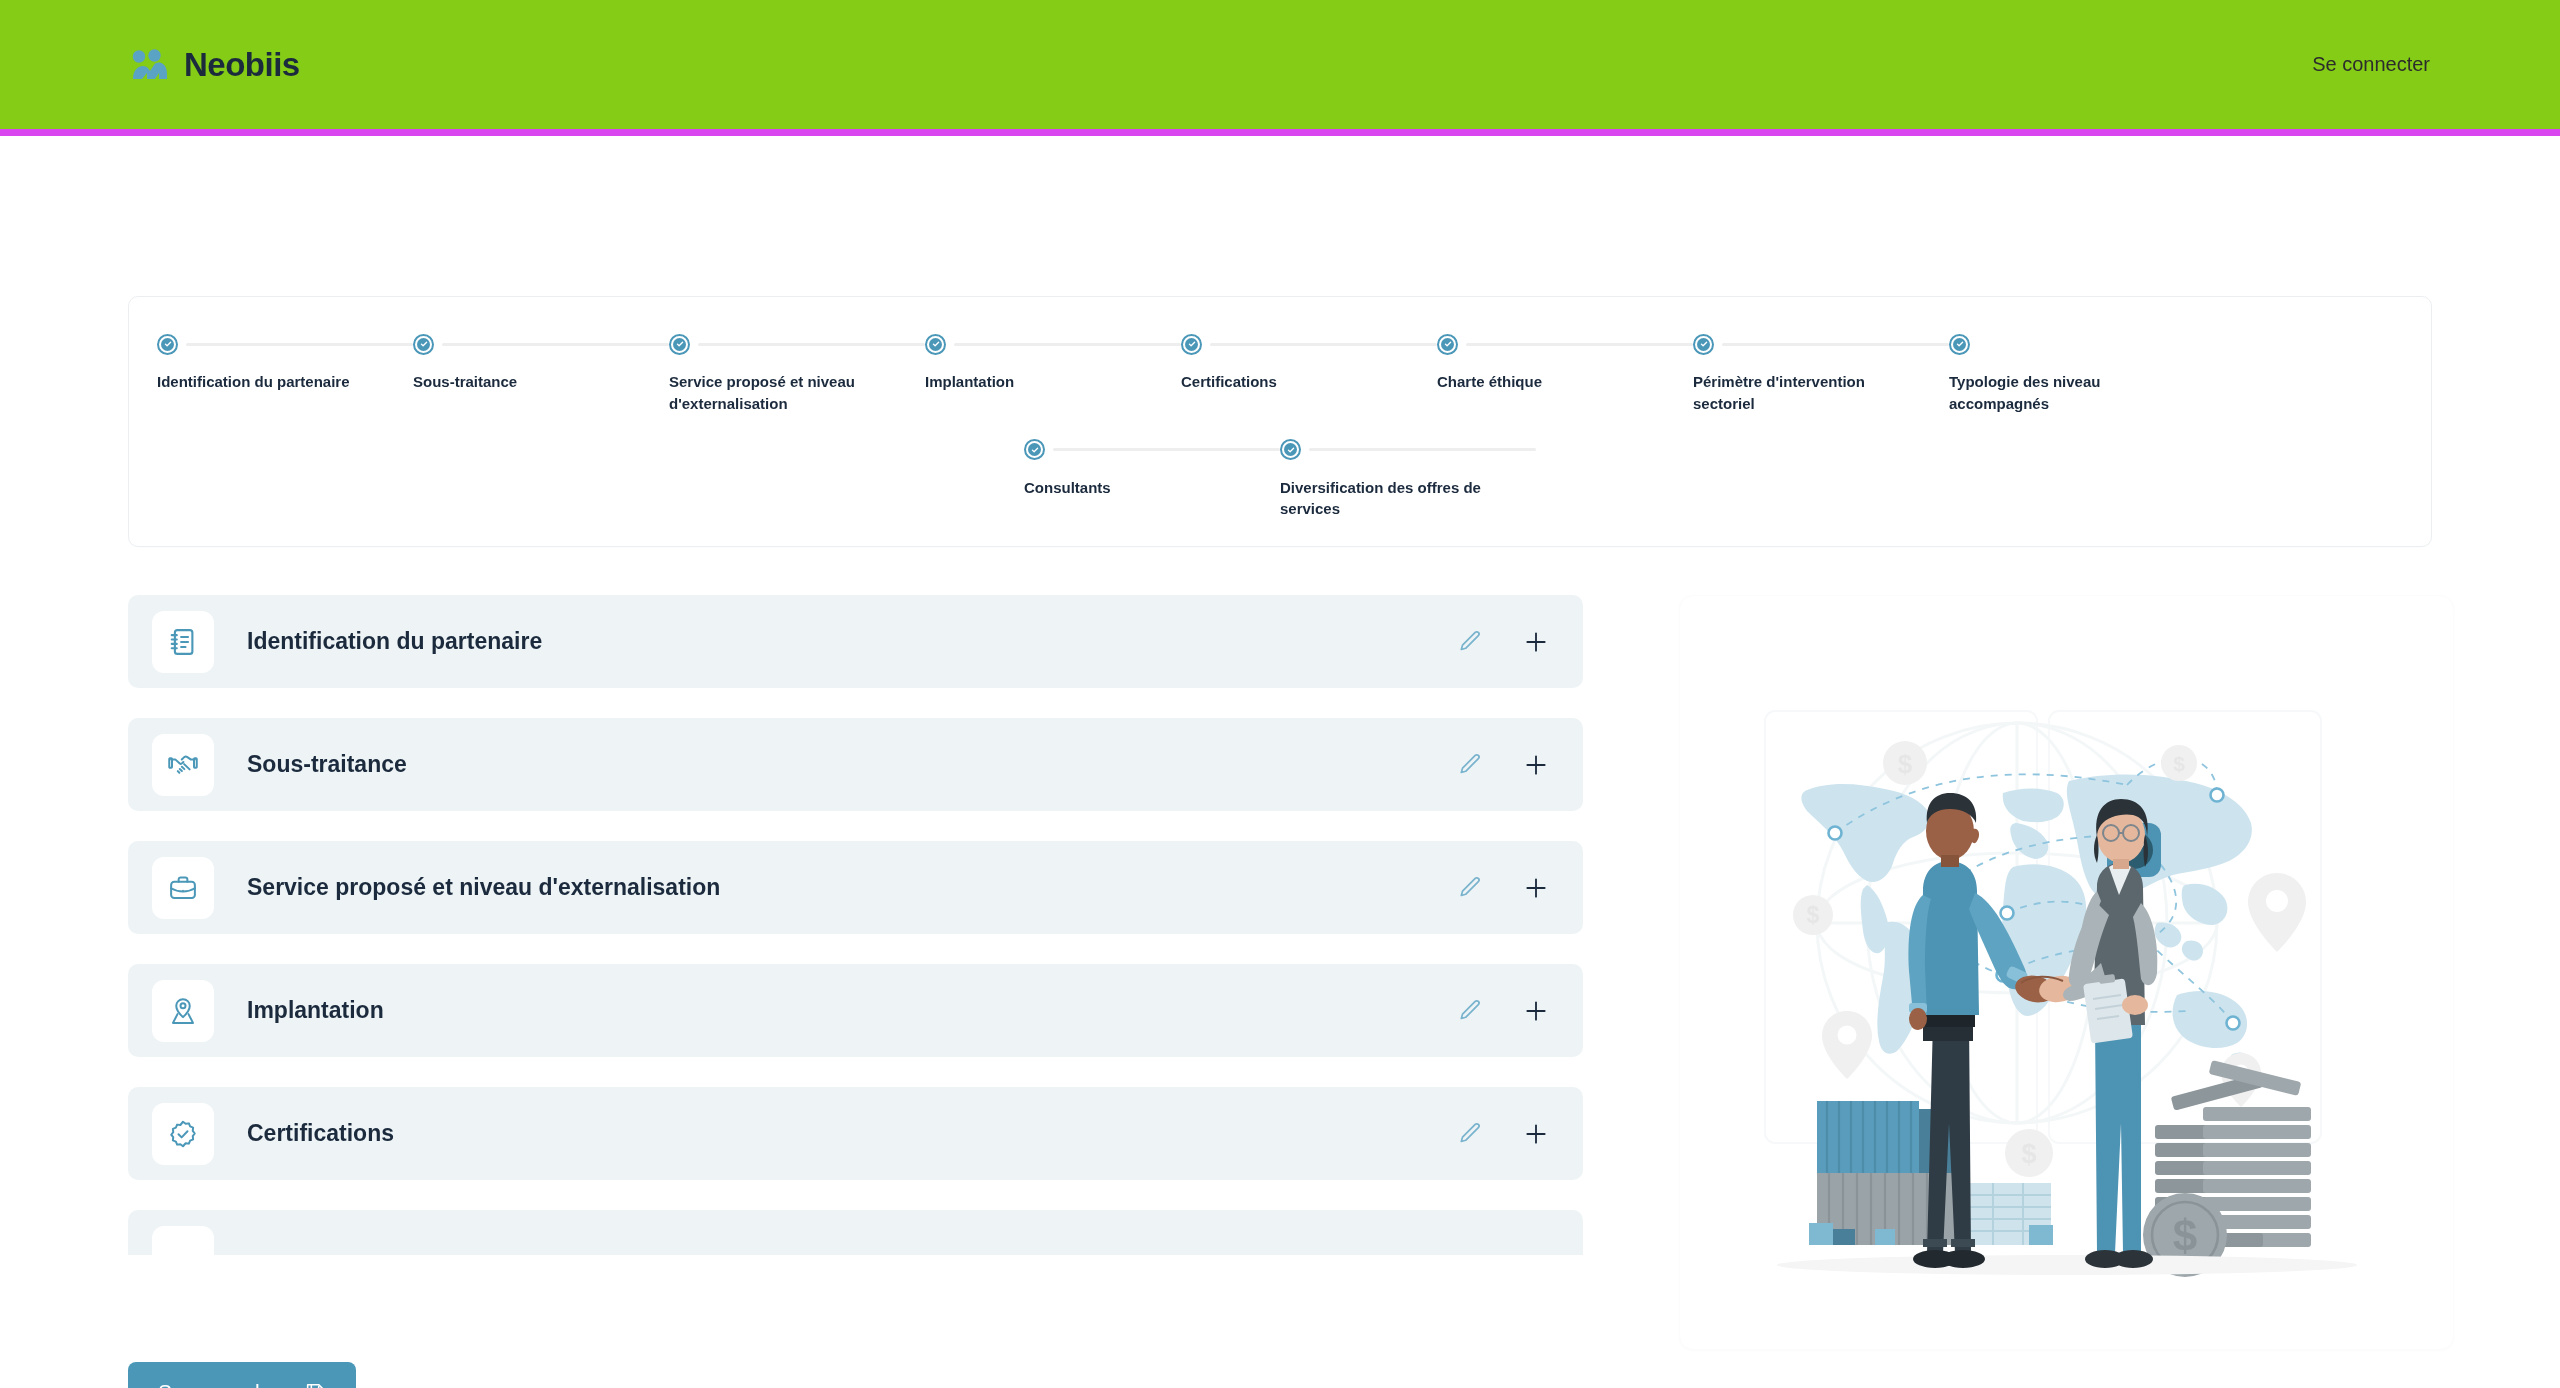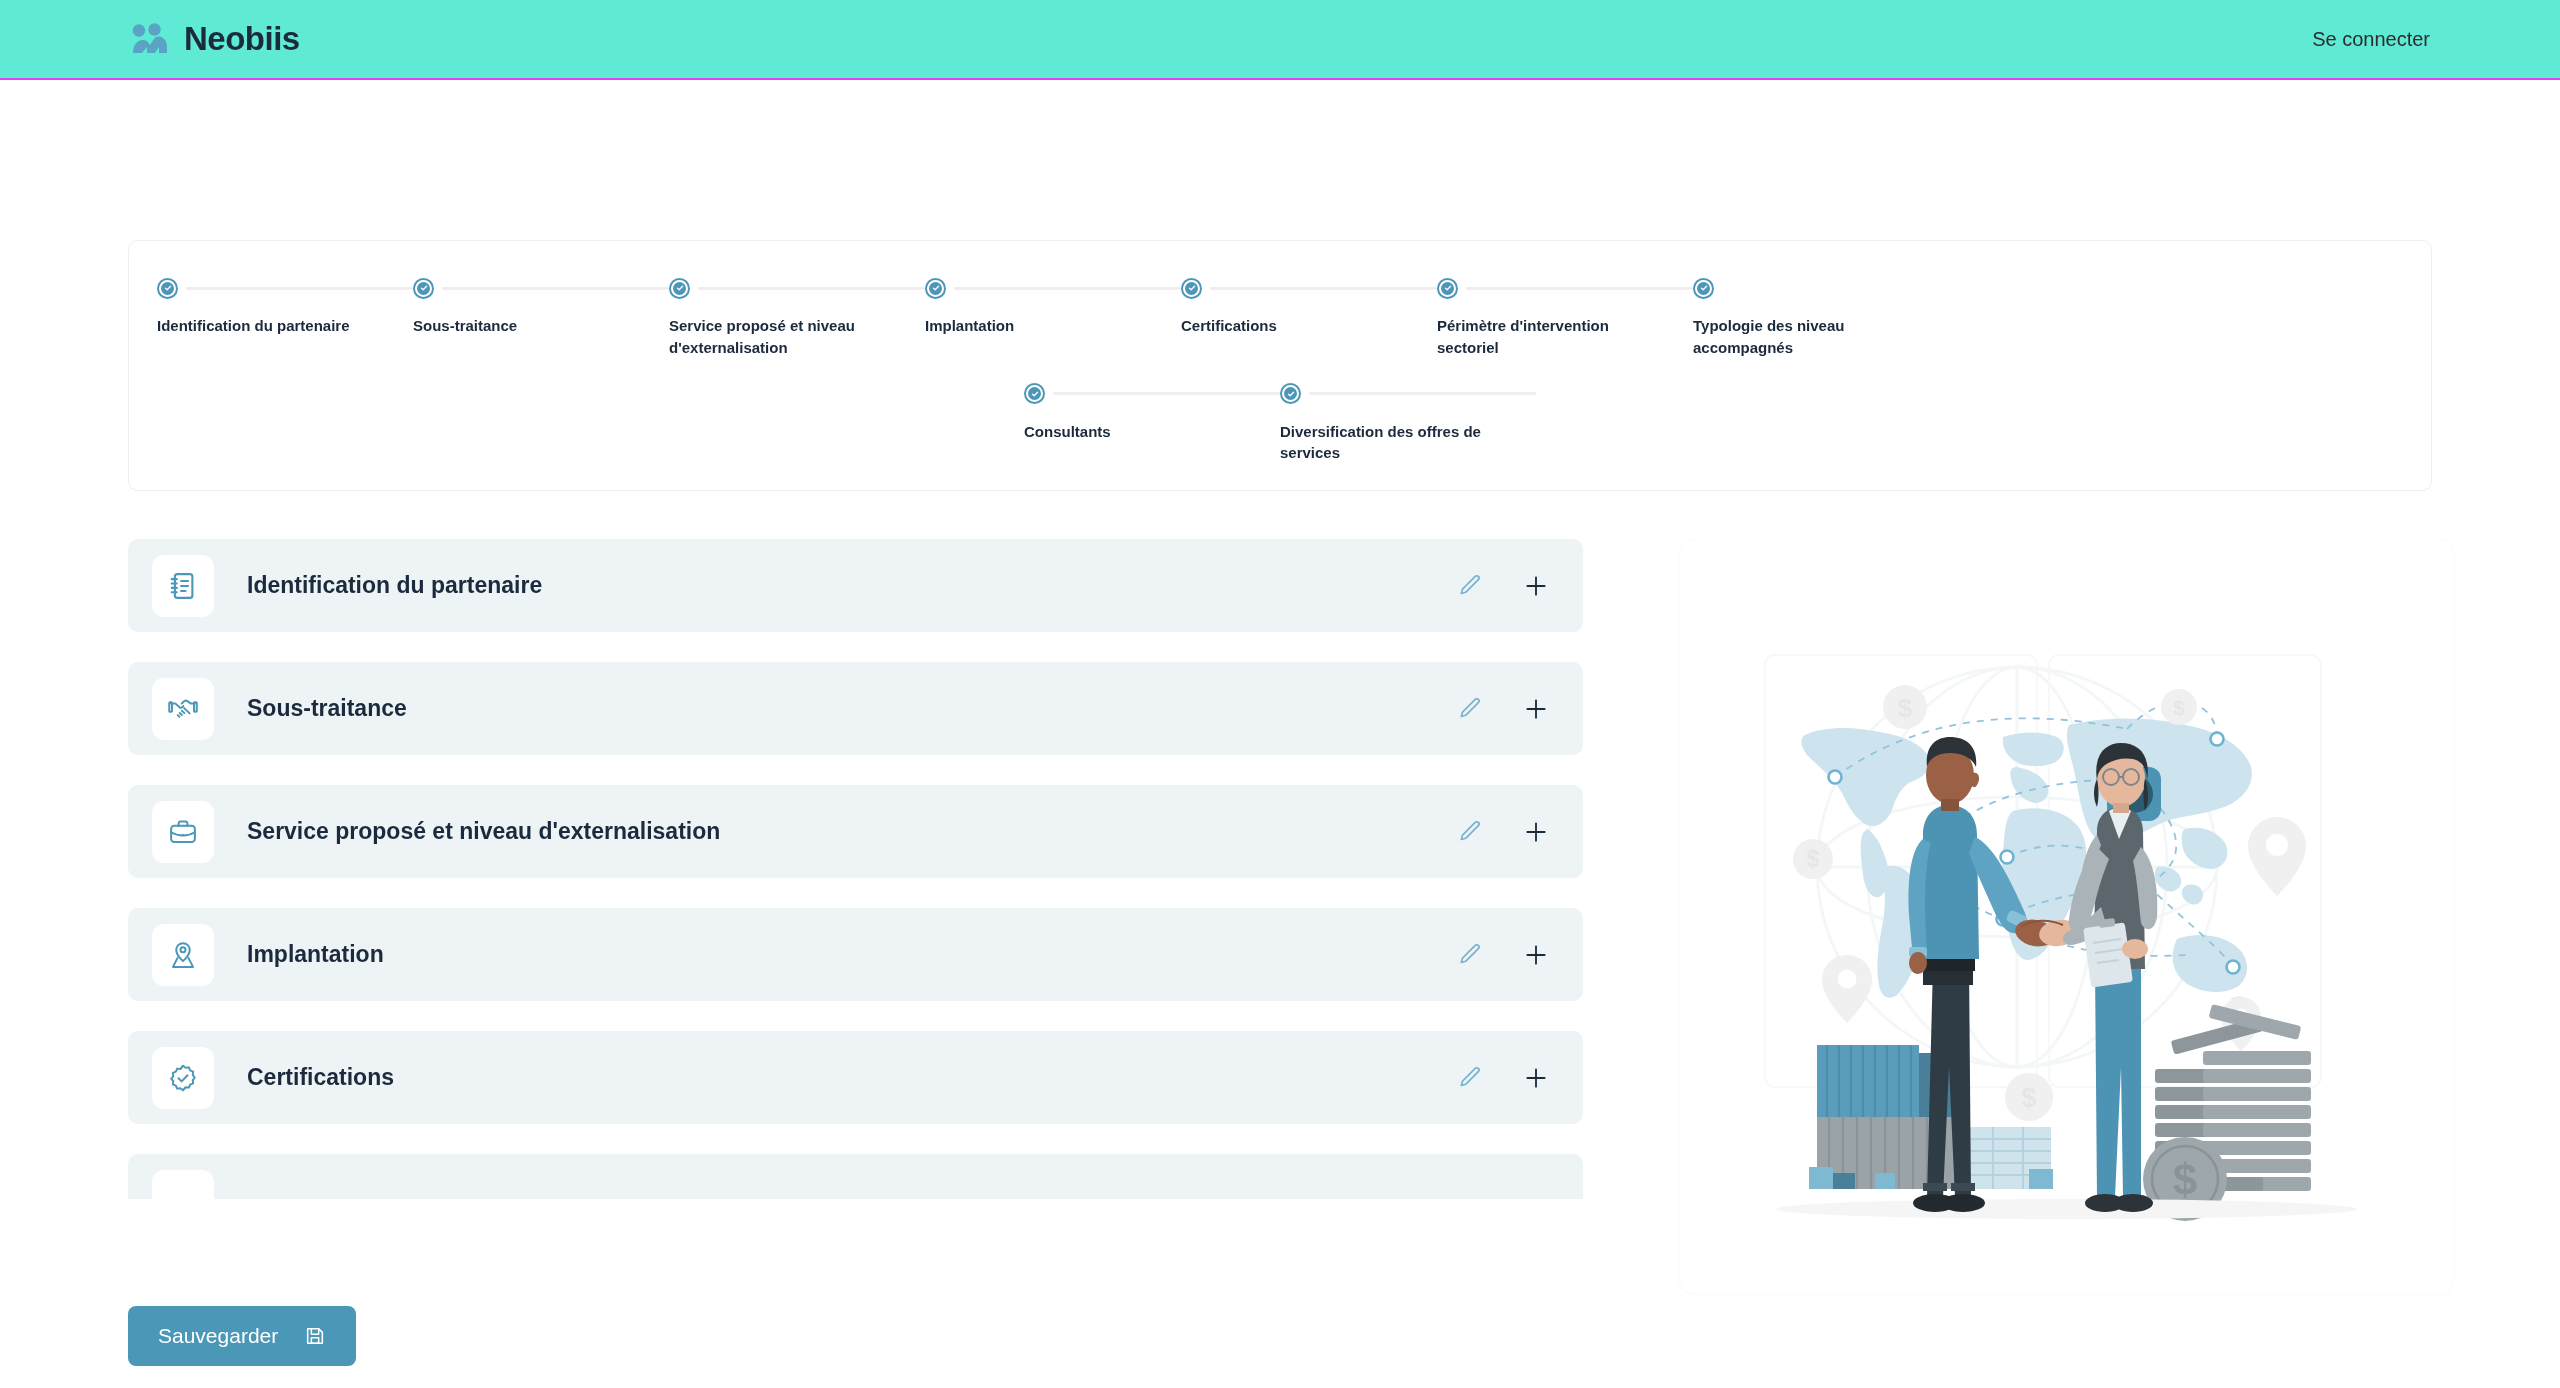--- a/index.html
+++ b/index.html
@@ -9,24 +9,24 @@
     width: 2560px;
     height: 1388px;
     overflow: hidden;
     background: #ffffff;
     font-family: "Liberation Sans", sans-serif;
     -webkit-font-smoothing: antialiased;
   }
 
   
   .header {
-    height: 80px;
+    height: 136px;
     width: 100%;
-    background: #5eead4;
-    border-bottom: 2px solid #d946ef;
+    background: #84cc16;
+    border-bottom: 7px solid #d946ef;
     display: flex;
     align-items: center;
     justify-content: space-between;
     padding: 0 130px;
   }
   .brand {
     display: flex;
     align-items: center;
     gap: 14px;
   }
@@ -290,20 +290,33 @@
                 <svg width="8" height="8" viewBox="0 0 8 8">
                   <path d="M1.4 4.1 L3.1 5.8 L6.6 2.2" stroke="#ffffff" stroke-width="1.3" fill="none" stroke-linecap="round" stroke-linejoin="round"></path>
                 </svg>
               </span>
           </span>
           <span class="step-line"></span>
         </div>
         <div class="step-label">Certifications</div>
       </div>
 
+      <div class="step">
+        <div class="step-top">
+          <span class="step-dot">
+            <span class="step-dot-inner">
+                <svg width="8" height="8" viewBox="0 0 8 8">
+                  <path d="M1.4 4.1 L3.1 5.8 L6.6 2.2" stroke="#ffffff" stroke-width="1.3" fill="none" stroke-linecap="round" stroke-linejoin="round"></path>
+                </svg>
+              </span>
+          </span>
+          <span class="step-line"></span>
+        </div>
+        <div class="step-label">Charte éthique</div>
+      </div>
 
 
       <div class="step">
         <div class="step-top">
           <span class="step-dot">
             <span class="step-dot-inner">
                 <svg width="8" height="8" viewBox="0 0 8 8">
                   <path d="M1.4 4.1 L3.1 5.8 L6.6 2.2" stroke="#ffffff" stroke-width="1.3" fill="none" stroke-linecap="round" stroke-linejoin="round"></path>
                 </svg>
               </span>

